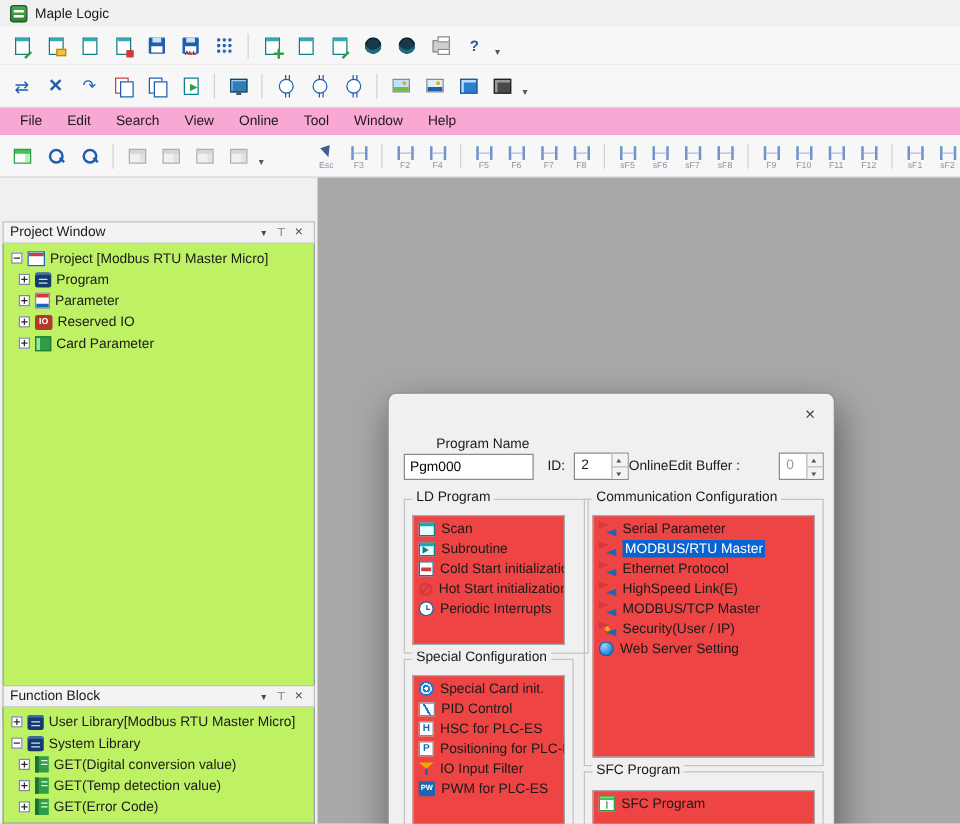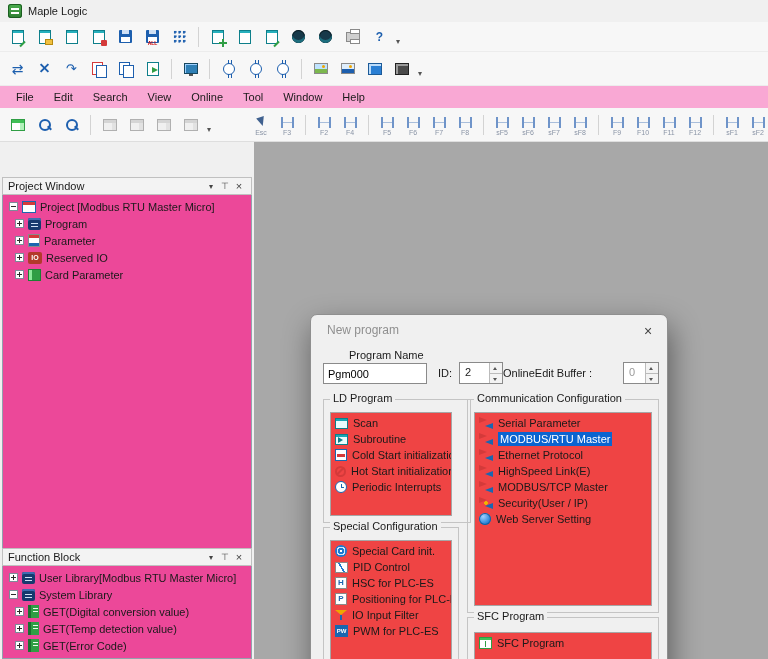--- a/index.html
+++ b/index.html
@@ -89,21 +89,21 @@
   .leftcol { position:absolute; left:0; top:0; width:254px; height:517px; background:#f0f0f0; }
   .panel { position:absolute; left:2px; width:250px; }
   .panel-pw { top:3px; height:400px;margin-top:32px; }
   .panel-fb { top:406px; height:111px; }
   .phead { height:18px; display:flex; align-items:center; background:#f3f3f3; border:1px solid #c0c0c0; padding:0 5px; }
   .ptitle { flex:1; }
   .pbtn { width:14px; height:14px; display:flex; align-items:center; justify-content:center; color:#444; }
   .pbtn-menu::after { content:"▾"; font-size:8px; }
   .pbtn-pin::after { content:"⊤"; font-size:9px; }
   .pbtn-close::after { content:"×"; font-size:11px; }
-  .tree { position:absolute; left:0; right:0; top:18px; bottom:0; background:#ec4899; border:1px solid #93a0ad; border-top:0; overflow:hidden; padding-top:3px; }
+  .tree { position:absolute; left:0; right:0; top:18px; bottom:0; background:#bef264; border:1px solid #93a0ad; border-top:0; overflow:hidden; padding-top:3px; }
   .trow { display:flex; align-items:center; height:17px; gap:4px; padding-left:6px; white-space:nowrap; }
   .trow.lv1 { padding-left:12px; }
   .exp { width:9px; height:9px; border:1px solid #7d8b99; background:#fff; position:relative; flex:none; }
   .exp::before { content:""; position:absolute; left:1px; top:3px; width:5px; height:1px; background:#2b2b2b; }
   .exp-plus::after { content:""; position:absolute; left:3px; top:1px; width:1px; height:5px; background:#2b2b2b; }
 
   .ic-project { width:14px; height:12px; background:#fff; border:1px solid #1a66b0; box-shadow:inset 0 3px 0 #d43a3a; flex:none; }
   .ic-program { width:13px; height:12px; background:#163a6e; border-radius:2px; box-shadow:inset 0 2px 0 #3f6cb0; position:relative; flex:none; }
   .ic-program::after { content:""; position:absolute; left:3px; top:5px; width:7px; height:1px; background:#cfe0f5; box-shadow:0 3px 0 #cfe0f5; }
   .ic-parameter { width:12px; height:13px; background:#fff; border:1px solid #8a8a8a; box-shadow:inset 0 3px 0 #d43a3a, inset 0 -3px 0 #1a66b0; flex:none; }
@@ -481,23 +481,20 @@
         <div class="trow lv1">
           <span class="exp exp-plus"></span>
           <span class="ic-book"></span>
           <span>GET(Error Code)</span>
         </div>
       </div>
     </div>
   </div>
 
   <div class="dialog">
-    <div class="dtitle">
-      <span>New program</span>
-    </div>
     <span class="dclose">
         <span></span>
       </span>
 
     <span class="dlabel" style="left:14px;top:34px;margin-left:24px;">Program Name</span>
     <input class="inp" style="left: 12px; top: 48px; width: 104px; height: 21px;" value="Pgm000">
     <span class="dlabel" style="left:127px;top:52px;">ID:</span>
     <span class="spin" style="left:148px;top:47px;width:44px;height:22px;">
       <span class="val">2</span>
       <span class="btns">

